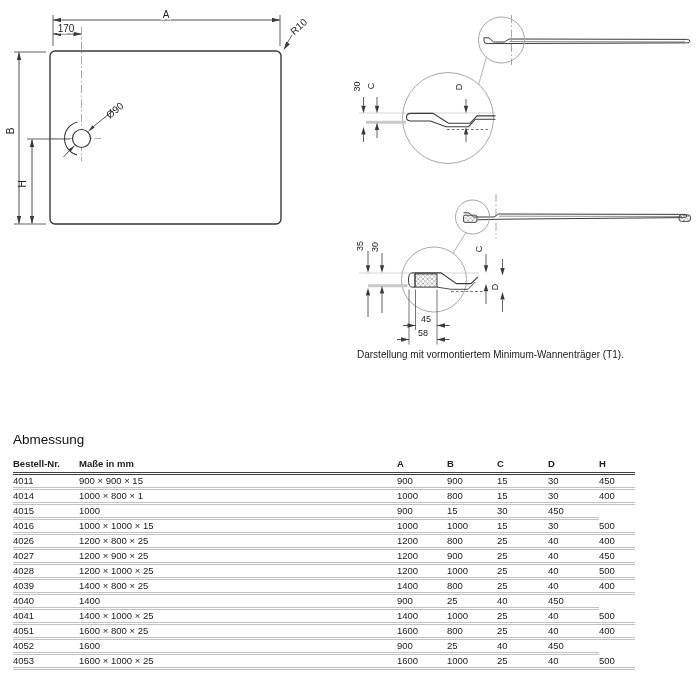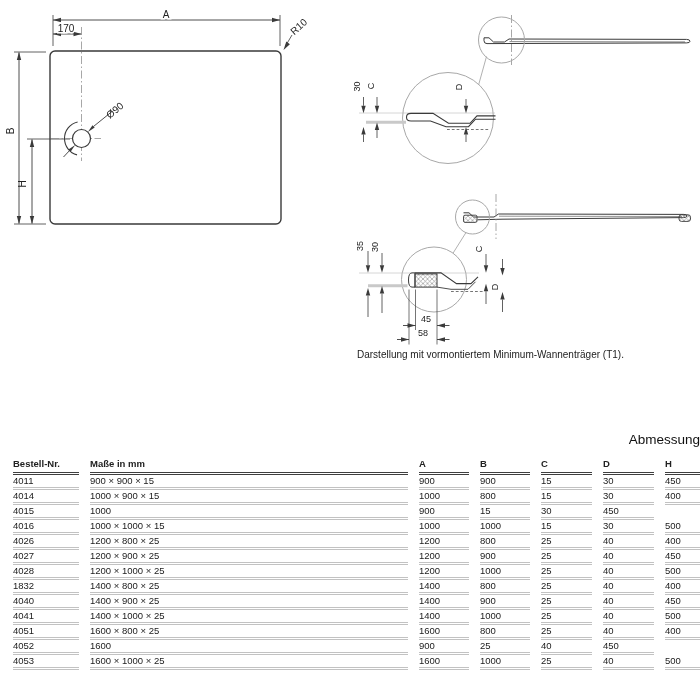--- a/index.html
+++ b/index.html
@@ -6,24 +6,24 @@
   body{
     width:700px;height:700px;background:#fff;overflow:hidden;
     font-family:"Liberation Sans",sans-serif;color:#1a1a1a;
   }
   svg text{font-family:"Liberation Sans",sans-serif;fill:#222}
   .dim-label{font-size:9px}
   .plan-label{font-size:10px}
   .halo{paint-order:stroke;stroke:#fff;stroke-width:3px}
   .caption{font-size:10px;fill:#1c1c1c}
   .section-title{
-    margin:28px 0 11px 13px;font-size:13.5px;font-weight:400;color:#111;text-align:right;
+    margin:28px 0 11px 13px;font-size:13.5px;font-weight:400;color:#111;
   }
   .dim-table{margin-left:13px;margin-right:4px}
-  .grid-cols{display:grid;grid-template-columns:66px 318px 50px 50px 51px 51px 36px;column-gap:11px}
+  .grid-cols{display:grid;grid-template-columns:66px 318px 50px 50px 51px 51px 36px;}
   .tcell{
     font-size:9.5px;line-height:9.5px;padding:1px 0 1.5px;
     border-bottom:3px double #c2c2c2;white-space:nowrap;
   }
   .thead .tcell{
     font-weight:bold;color:#222;border-bottom:3px double #3f3f3f;padding:1px 0 3px;
   }
 </style>
 </head>
 <body>
@@ -183,21 +183,21 @@
         <div class="tcell">4011</div>
         <div class="tcell">900 × 900 × 15</div>
         <div class="tcell">900</div>
         <div class="tcell">900</div>
         <div class="tcell">15</div>
         <div class="tcell">30</div>
         <div class="tcell">450</div>
       </div>
       <div class="trow grid-cols">
         <div class="tcell">4014</div>
-        <div class="tcell">1000 × 900 × 15</div>
+        <div class="tcell">1000 × 800 × 1</div>
         <div class="tcell">1000</div>
         <div class="tcell">800</div>
         <div class="tcell">15</div>
         <div class="tcell">30</div>
         <div class="tcell">400</div>
       </div>
       <div class="trow grid-cols">
         <div class="tcell">4015</div>
         <div class="tcell">1000</div>
         <div class="tcell">900</div>
@@ -235,31 +235,30 @@
       <div class="trow grid-cols">
         <div class="tcell">4028</div>
         <div class="tcell">1200 × 1000 × 25</div>
         <div class="tcell">1200</div>
         <div class="tcell">1000</div>
         <div class="tcell">25</div>
         <div class="tcell">40</div>
         <div class="tcell">500</div>
       </div>
       <div class="trow grid-cols">
-        <div class="tcell">1832</div>
+        <div class="tcell">4039</div>
         <div class="tcell">1400 × 800 × 25</div>
         <div class="tcell">1400</div>
         <div class="tcell">800</div>
         <div class="tcell">25</div>
         <div class="tcell">40</div>
         <div class="tcell">400</div>
       </div>
       <div class="trow grid-cols">
         <div class="tcell">4040</div>
-        <div class="tcell">1400 × 900 × 25</div>
         <div class="tcell">1400</div>
         <div class="tcell">900</div>
         <div class="tcell">25</div>
         <div class="tcell">40</div>
         <div class="tcell">450</div>
       </div>
       <div class="trow grid-cols">
         <div class="tcell">4041</div>
         <div class="tcell">1400 × 1000 × 25</div>
         <div class="tcell">1400</div>

